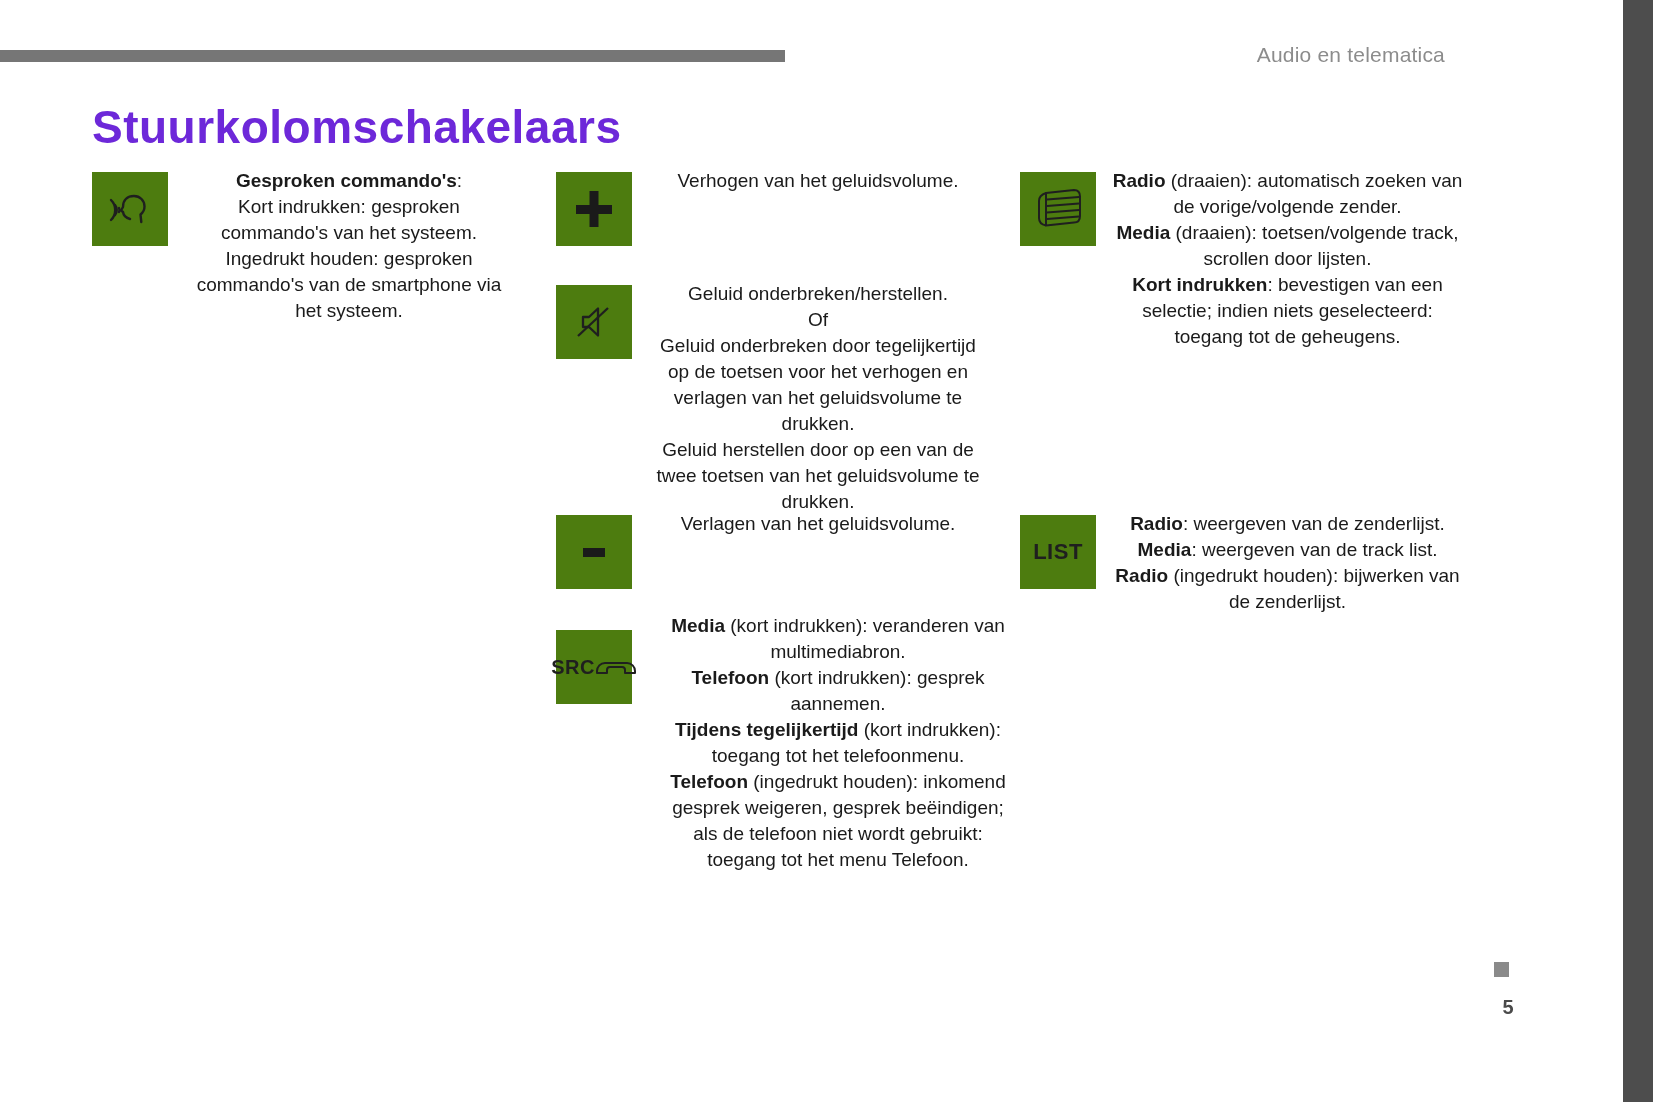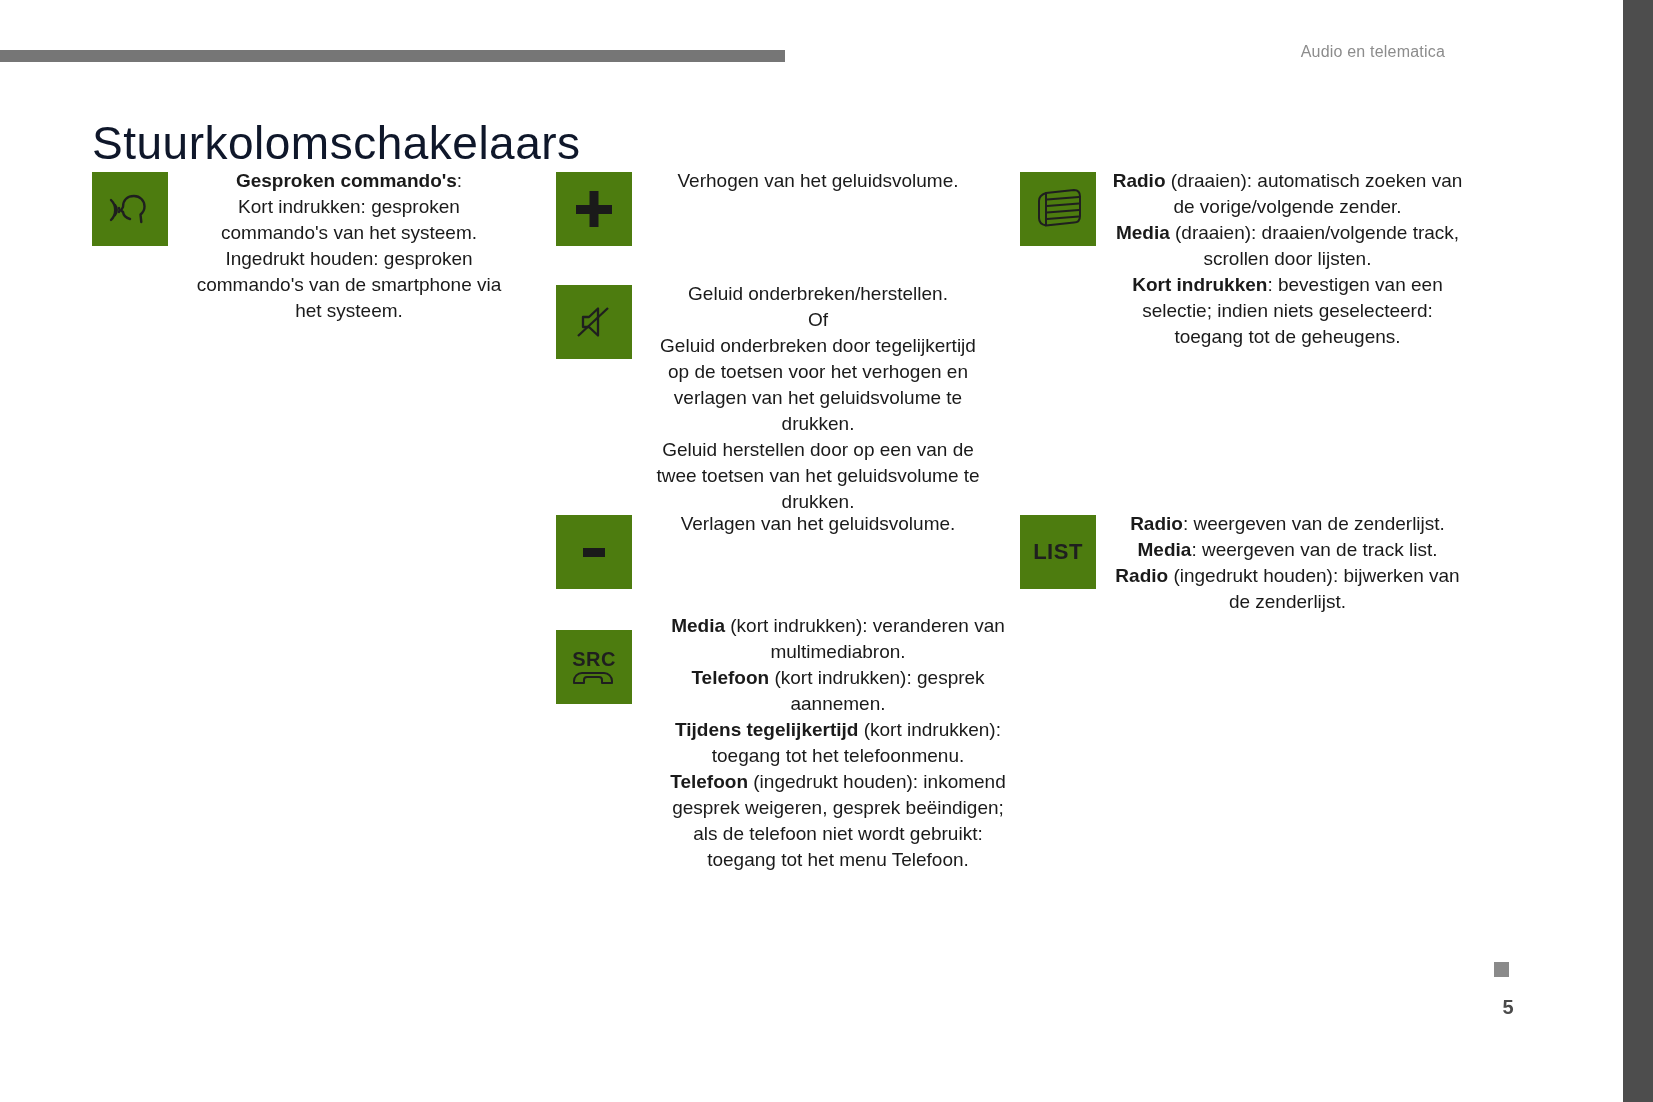--- a/index.html
+++ b/index.html
@@ -14,35 +14,35 @@
   .side-band {
     position:absolute; top:0; right:0; width:30px; height:1102px;
     background:#4d4d4d;
   }
   .top-rule {
     position:absolute; left:0; top:50px; width:785px; height:12px;
     background:#767676;
   }
   .section-header {
     position:absolute; top:43px; right:208px;
-    font-size:16px; color:#8c8c8c; letter-spacing:0.2px;
+    font-size:21px; color:#8c8c8c; letter-spacing:0.2px;
   }
   .page-title {
     position:absolute; left:92px; top:100px;
-    font-size:46px; font-weight:400; color:#0f172a; letter-spacing:0.5px;margin-top:16px;
+    font-size:46px; font-weight:700; color:#6d28d9; letter-spacing:0.5px;
   }
 
   .icon-box {
     position:absolute; width:76px; height:74px; background:#4d7c0f;
     display:flex; flex-direction:column; align-items:center; justify-content:center;
   }
   .icon-box svg { display:block; }
   .icon-label { font-weight:bold; font-size:20px; color:#1f1f1f; letter-spacing:0.5px; line-height:1; }
   .icon-label.big { font-size:22px; }
-  .src-stack { display:flex; flex-direction:column; align-items:flex-start; }
+  .src-stack { display:flex; align-items:center; }
 
   .entry-text {
     position:absolute;
     font-size:19px; line-height:26px; color:#1a1a1a;
     white-space:pre-line;
     text-align:center;
   }
   .entry-text strong { font-weight:bold; }
 
   
@@ -142,21 +142,21 @@
     <svg width="52" height="44" viewBox="0 0 52 44" fill="none" stroke="#1f1f1f" stroke-width="2" stroke-linejoin="round">
       <path d="M14 6 L42 3 C46 3 48 5.5 48 9.5 L48 29 C48 33 46 35.5 42 35.5 L14 38.5 Z"></path>
       <path d="M14 6 C9 7.5 7 10 7 14 L7 31 C7 35 9 37.5 14 38.5"></path>
       <line x1="15" y1="12.5" x2="47" y2="10"></line>
       <line x1="15" y1="19" x2="47" y2="16.5"></line>
       <line x1="15" y1="25.5" x2="47" y2="23"></line>
       <line x1="15" y1="32" x2="47" y2="29.5"></line>
     </svg>
   </div>
   <div class="entry-text" id="text-scroll"><strong>Radio</strong><span> (draaien): automatisch zoeken van de vorige/volgende zender.
-</span><strong>Media</strong><span> (draaien): draaien/volgende track, scrollen door lijsten.
+</span><strong>Media</strong><span> (draaien): toetsen/volgende track, scrollen door lijsten.
 </span><strong>Kort indrukken</strong><span>: bevestigen van een selectie; indien niets geselecteerd: toegang tot de geheugens.</span></div>
 
   <div class="icon-box" id="icon-list">
     <span class="icon-label big">LIST</span>
   </div>
   <div class="entry-text" id="text-list"><strong>Radio</strong><span>: weergeven van de zenderlijst.
 </span><strong>Media</strong><span>: weergeven van de track list.
 </span><strong>Radio</strong><span> (ingedrukt houden): bijwerken van de zenderlijst.</span></div>
 
   <div class="footer-square"></div>

